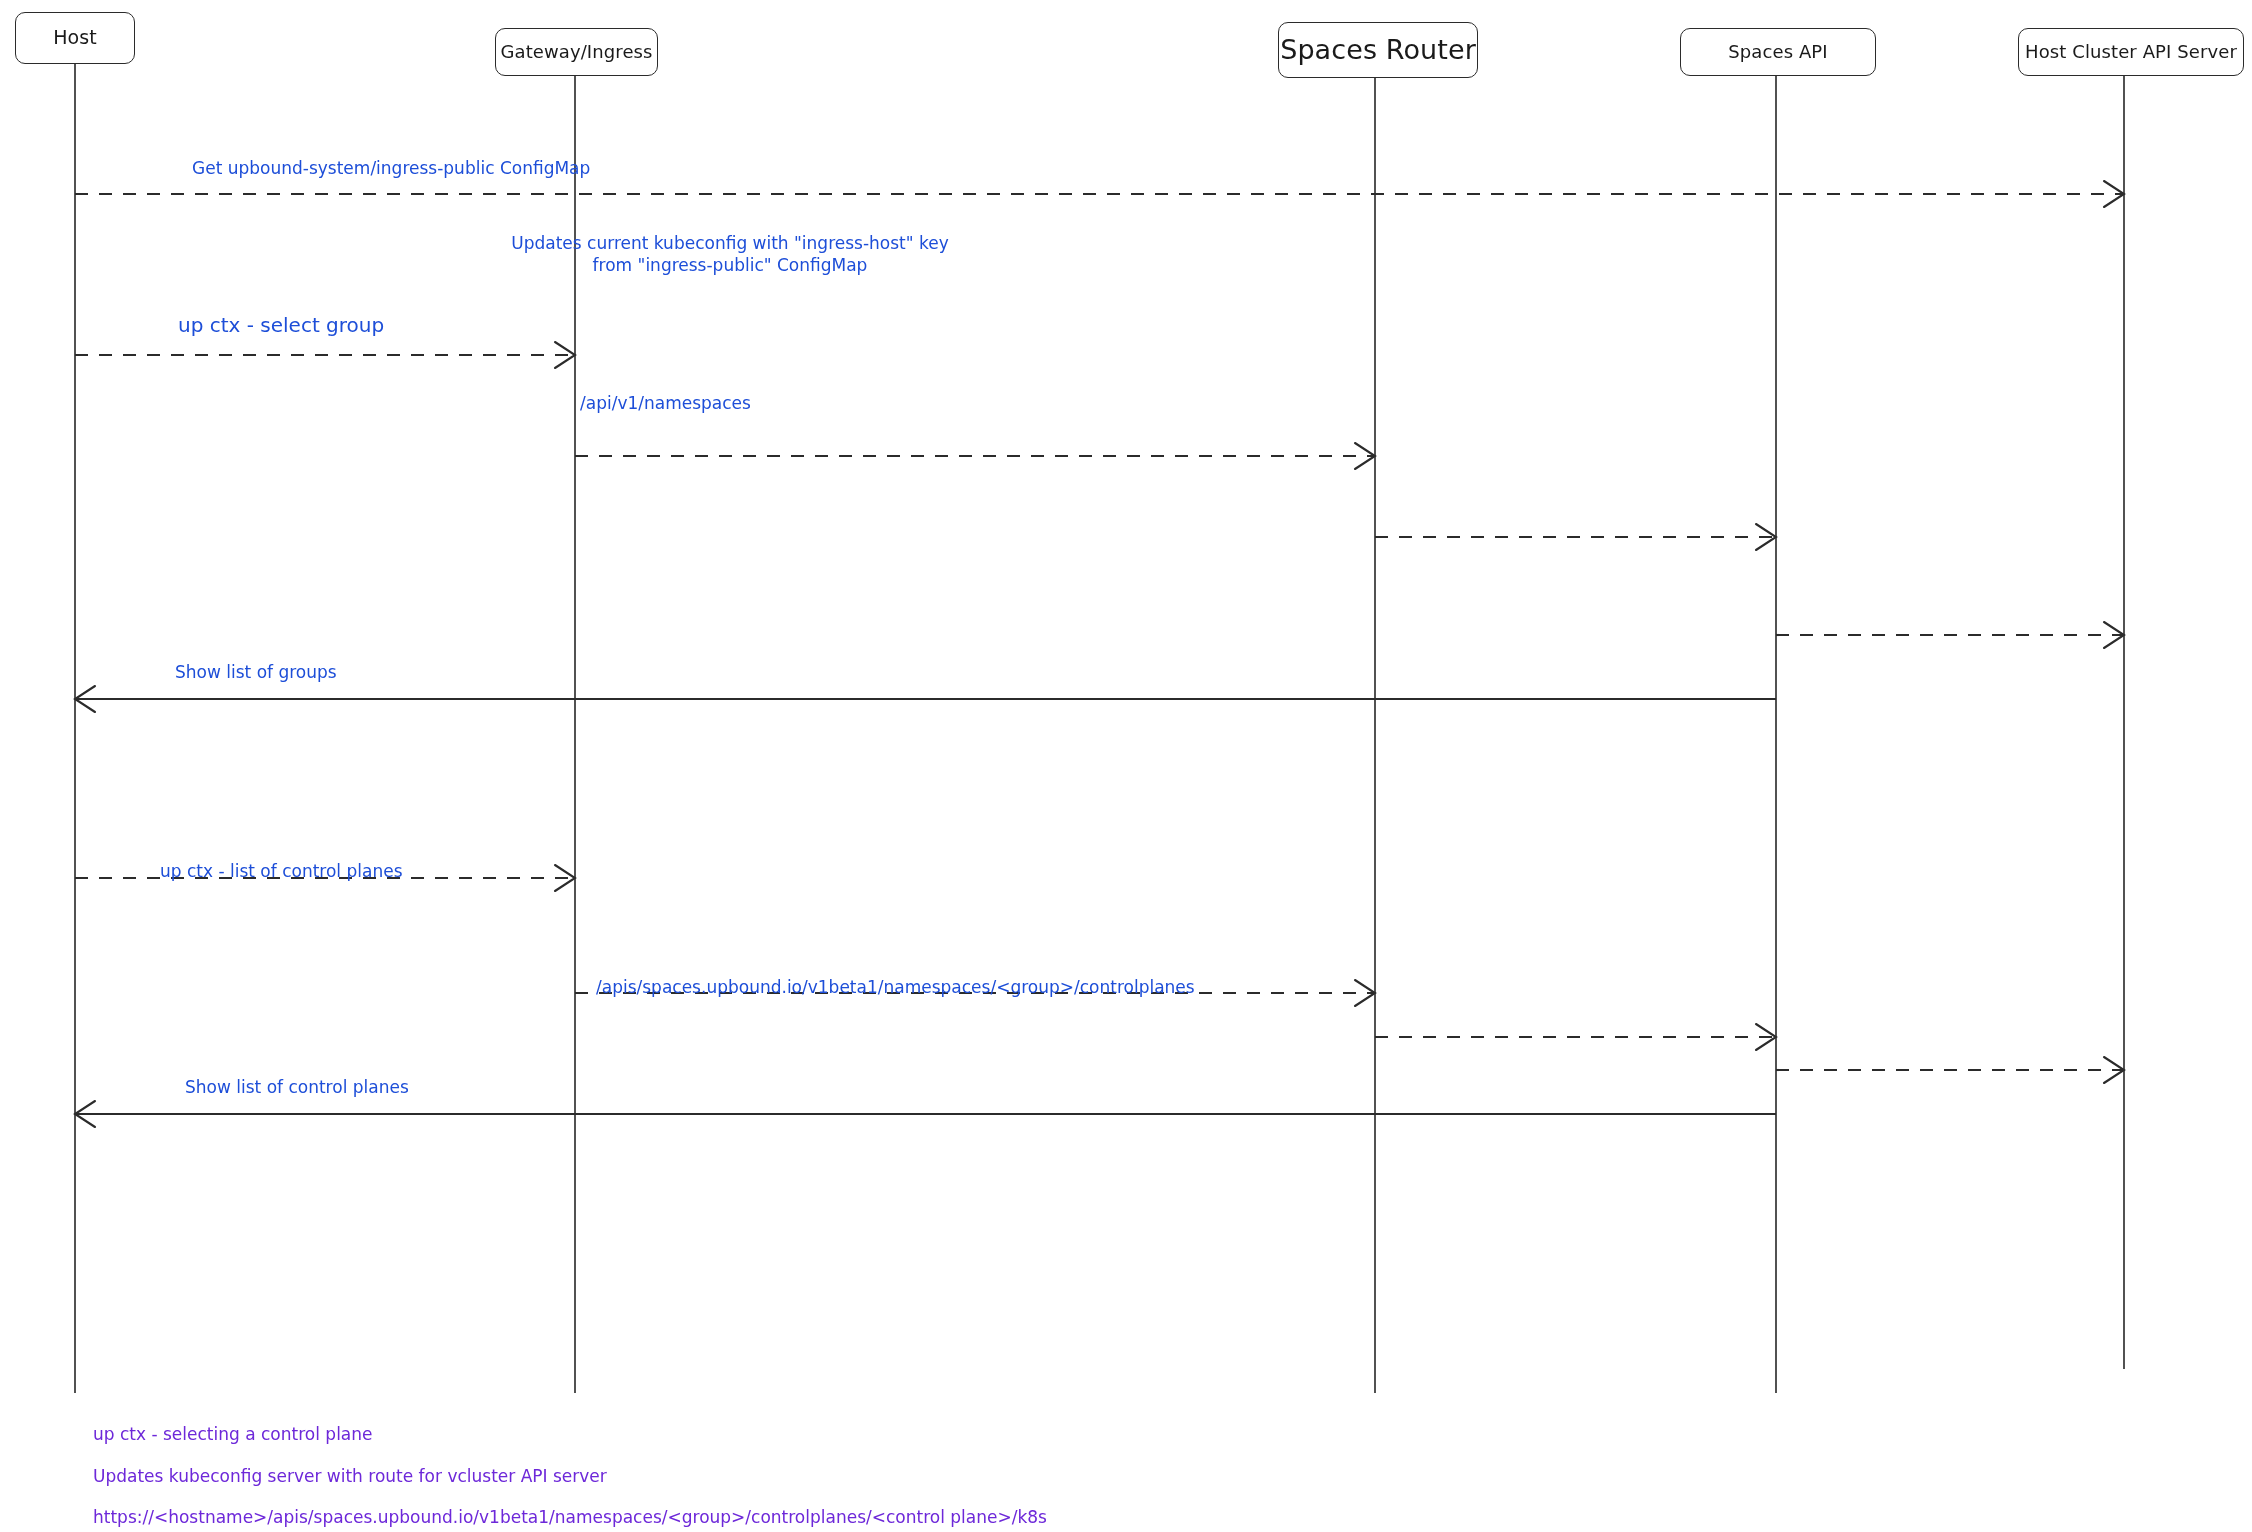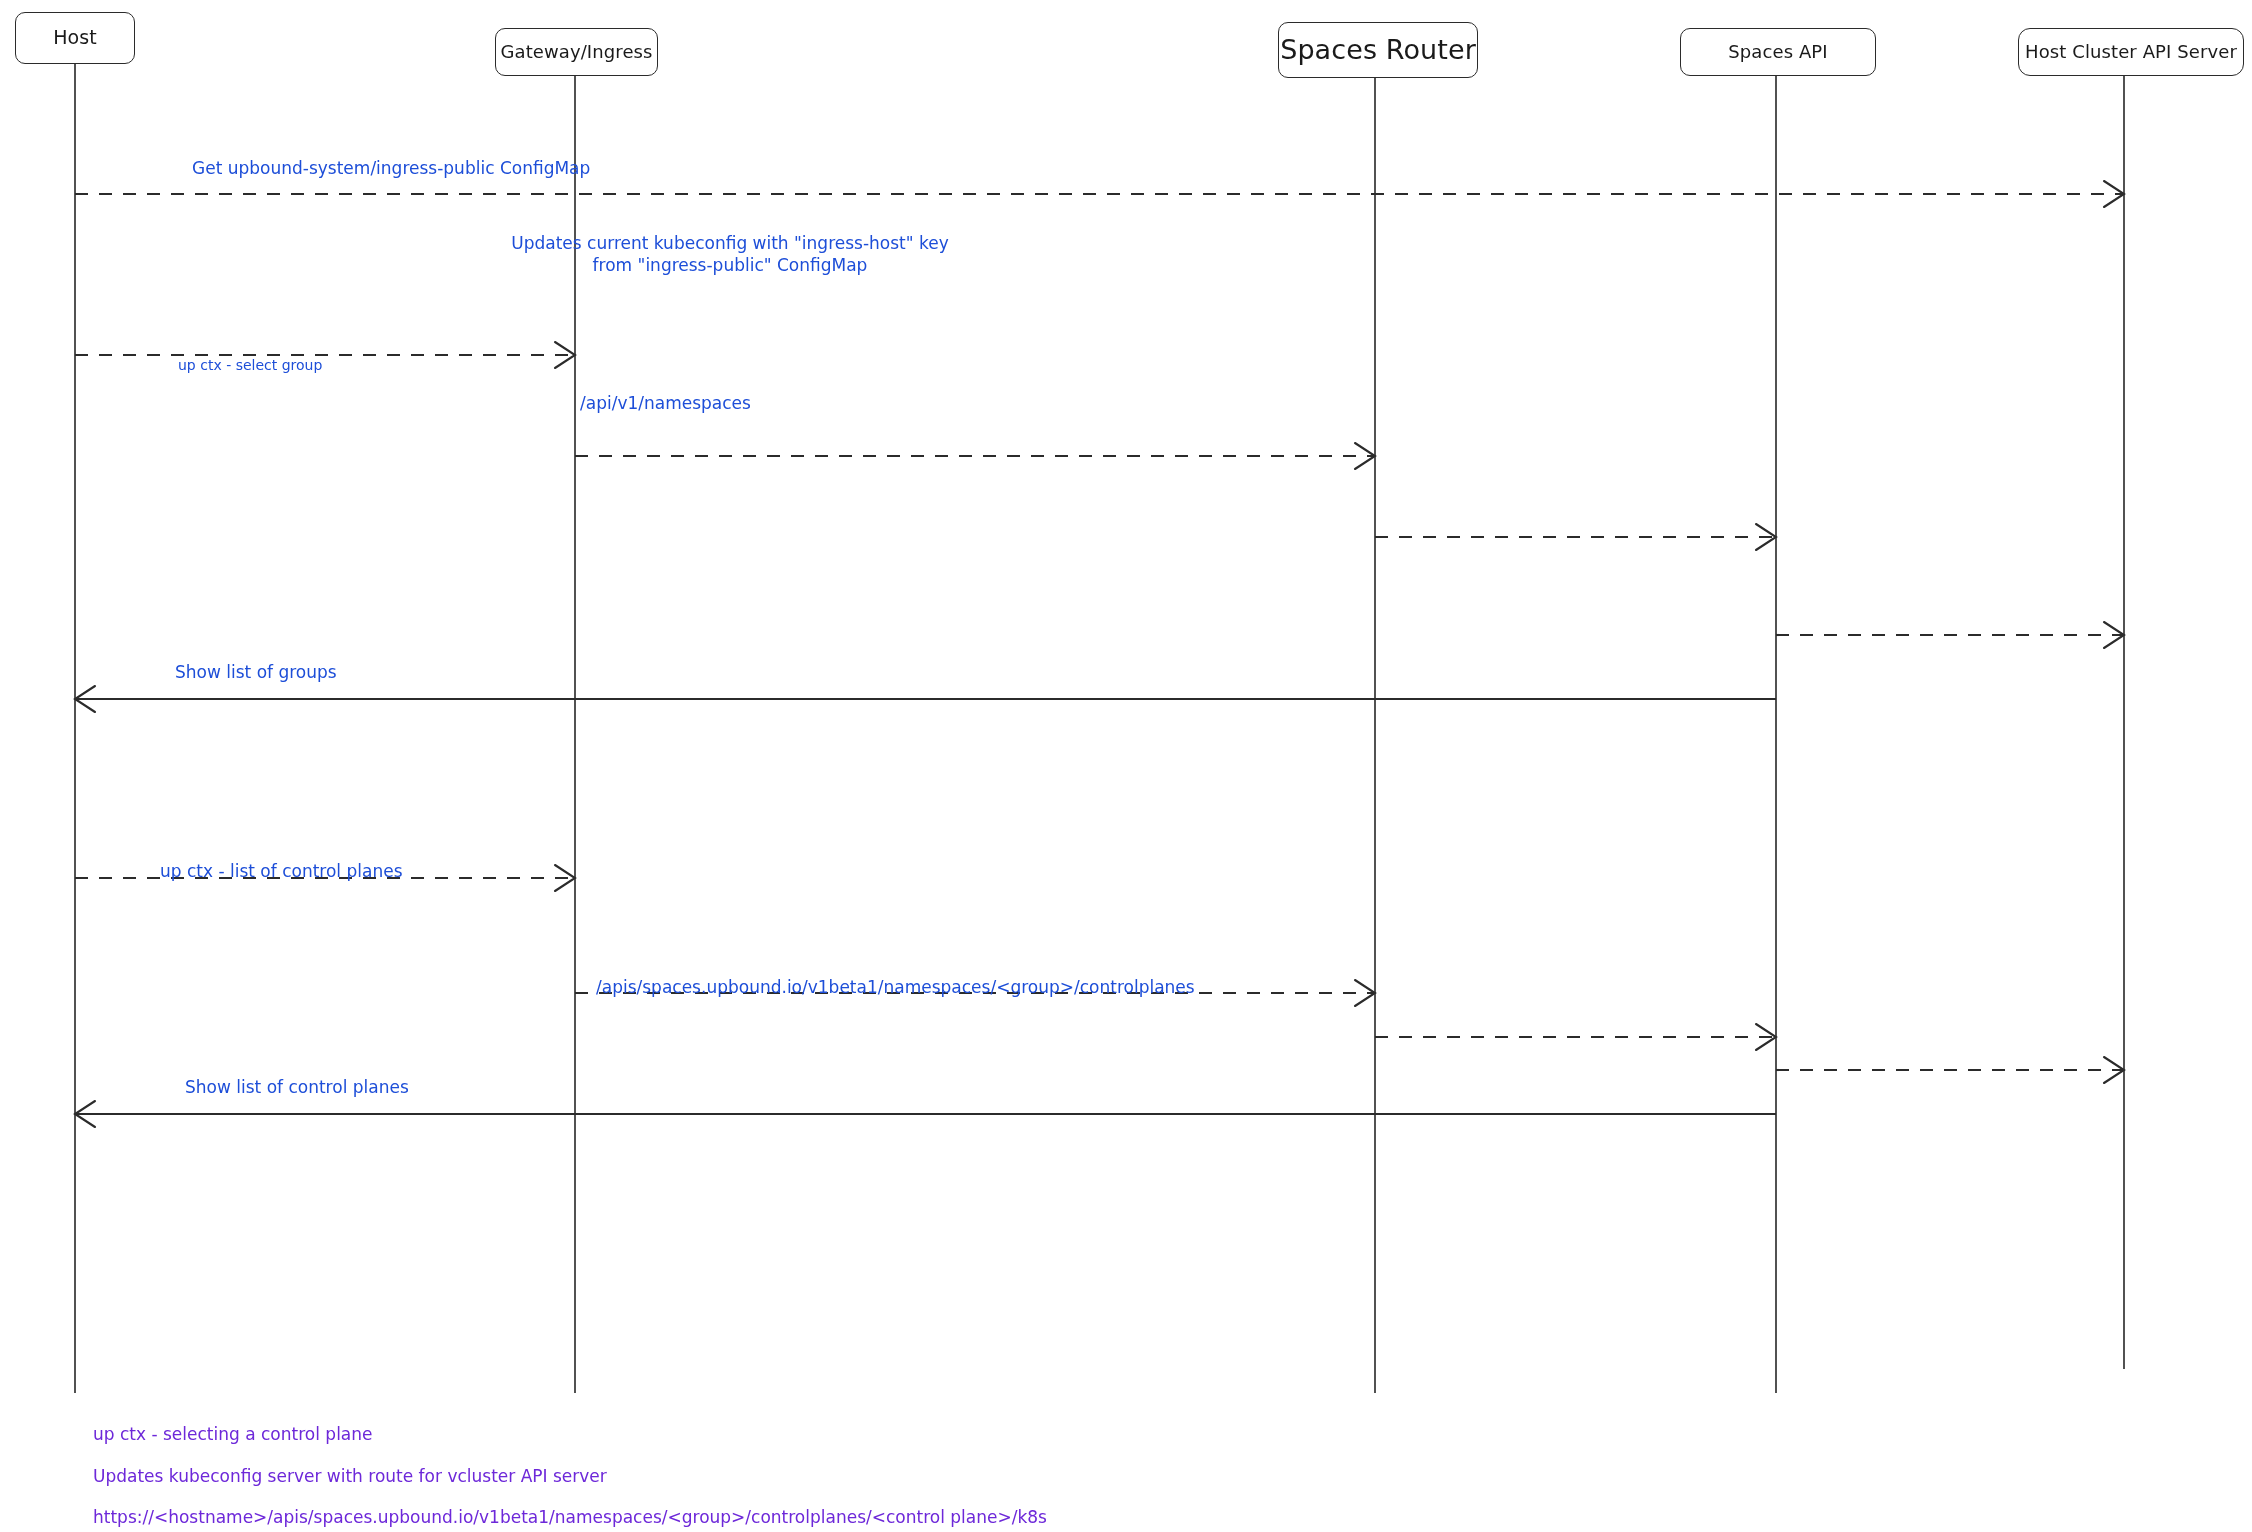--- a/index.html
+++ b/index.html
@@ -146,29 +146,29 @@
       </div>
       <div class="participant-box" style="left: 495px; top: 28px; width: 163px; height: 48px; border-color: rgb(43, 43, 43);">
         <span class="participant-label" style="font-size: 18px;">Gateway/Ingress</span>
       </div>
       <div class="participant-box" style="left: 1278px; top: 22px; width: 200px; height: 56px; border-color: rgb(43, 43, 43);">
         <span class="participant-label" style="font-size: 27px;">Spaces Router</span>
       </div>
       <div class="participant-box" style="left: 1680px; top: 28px; width: 196px; height: 48px; border-color: rgb(43, 43, 43);">
         <span class="participant-label" style="font-size: 18px;">Spaces API</span>
       </div>
-      <div class="participant-box" style="left: 2018px; top: 28px; width: 226px; height: 48px; border-color: rgb(43, 43, 43); border-radius: 12px;">
+      <div class="participant-box" style="left: 2018px; top: 28px; width: 226px; height: 48px; border-color: rgb(43, 43, 43);">
         <span class="participant-label" style="font-size: 18px;">Host Cluster API Server</span>
       </div>
     </div>
   <div id="labels-layer">
       <div class="msg-label" style="font-size: 17px; top: 157px; left: 192px; text-align: left;">Get upbound-system/ingress-public ConfigMap</div>
       <div class="msg-label" style="font-size: 17px; top: 232px; left: 730px; transform: translateX(-50%); text-align: center;">Updates current kubeconfig with "ingress-host" key
 from "ingress-public" ConfigMap</div>
-      <div class="msg-label" style="font-size: 14px; top: 312px; left: 178px; text-align: left; margin-top: 44px;">up ctx - select group</div>
+      <div class="msg-label" style="font-size: 20px; top: 312px; left: 178px; text-align: left;">up ctx - select group</div>
       <div class="msg-label" style="font-size: 17px; top: 392px; left: 580px; text-align: left;">/api/v1/namespaces</div>
       <div class="msg-label" style="font-size: 17px; top: 661px; left: 175px; text-align: left;">Show list of groups</div>
       <div class="msg-label" style="font-size: 17px; top: 860px; left: 160px; text-align: left;">up ctx - list of control planes</div>
       <div class="msg-label" style="font-size: 17px; top: 976px; left: 596px; text-align: center;">/apis/spaces.upbound.io/v1beta1/namespaces/&lt;group&gt;/controlplanes</div>
       <div class="msg-label" style="font-size: 17px; top: 1076px; left: 185px; text-align: left;">Show list of control planes</div>
     </div>
   <div id="notes-layer">
       <div class="note-line" style="left: 93px; top: 1424px;">up ctx - selecting a control plane</div>
       <div class="note-line" style="left: 93px; top: 1466px;">Updates kubeconfig server with route for vcluster API server</div>
       <div class="note-line" style="left: 93px; top: 1507px;">https://&lt;hostname&gt;/apis/spaces.upbound.io/v1beta1/namespaces/&lt;group&gt;/controlplanes/&lt;control plane&gt;/k8s</div>

